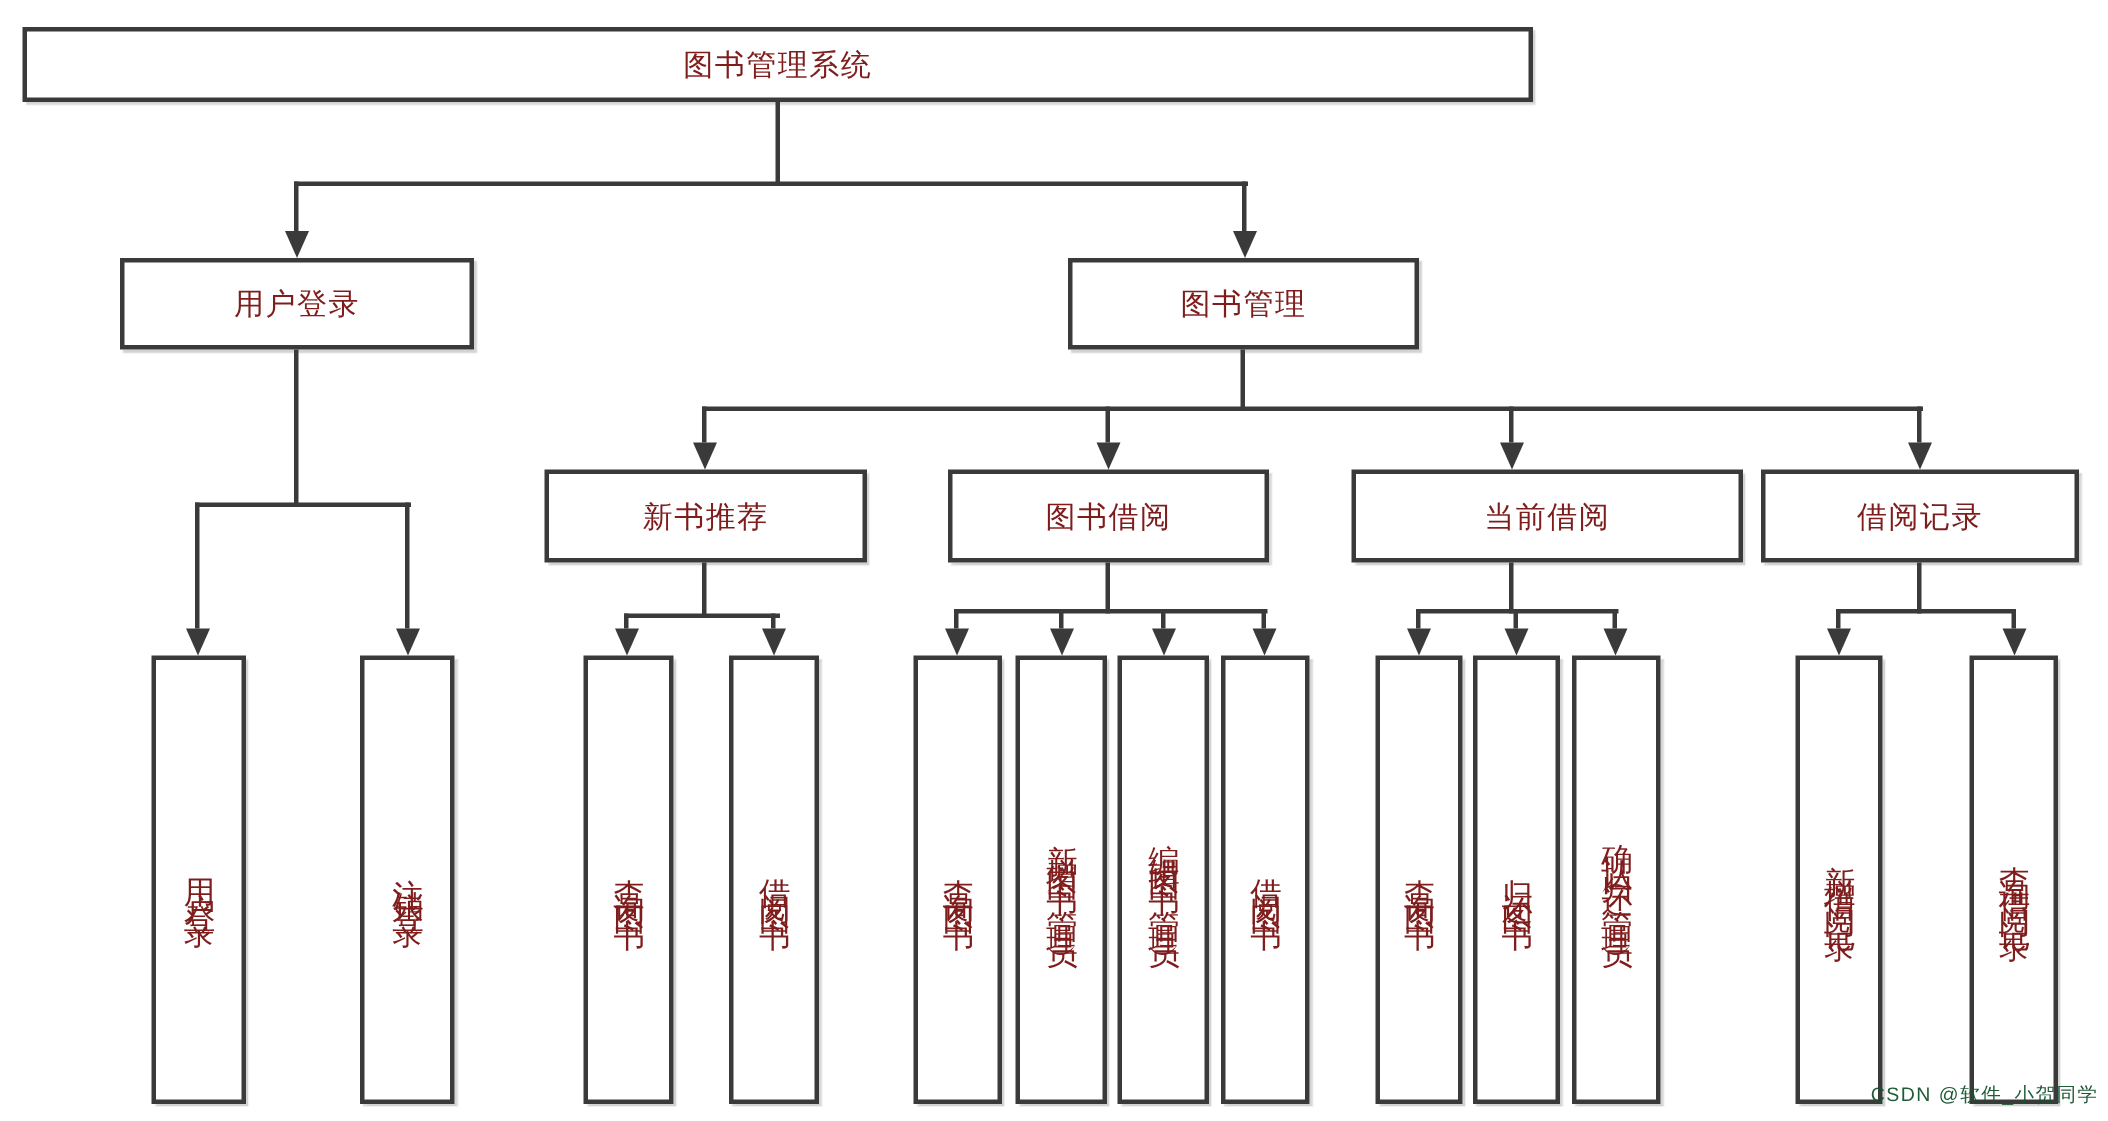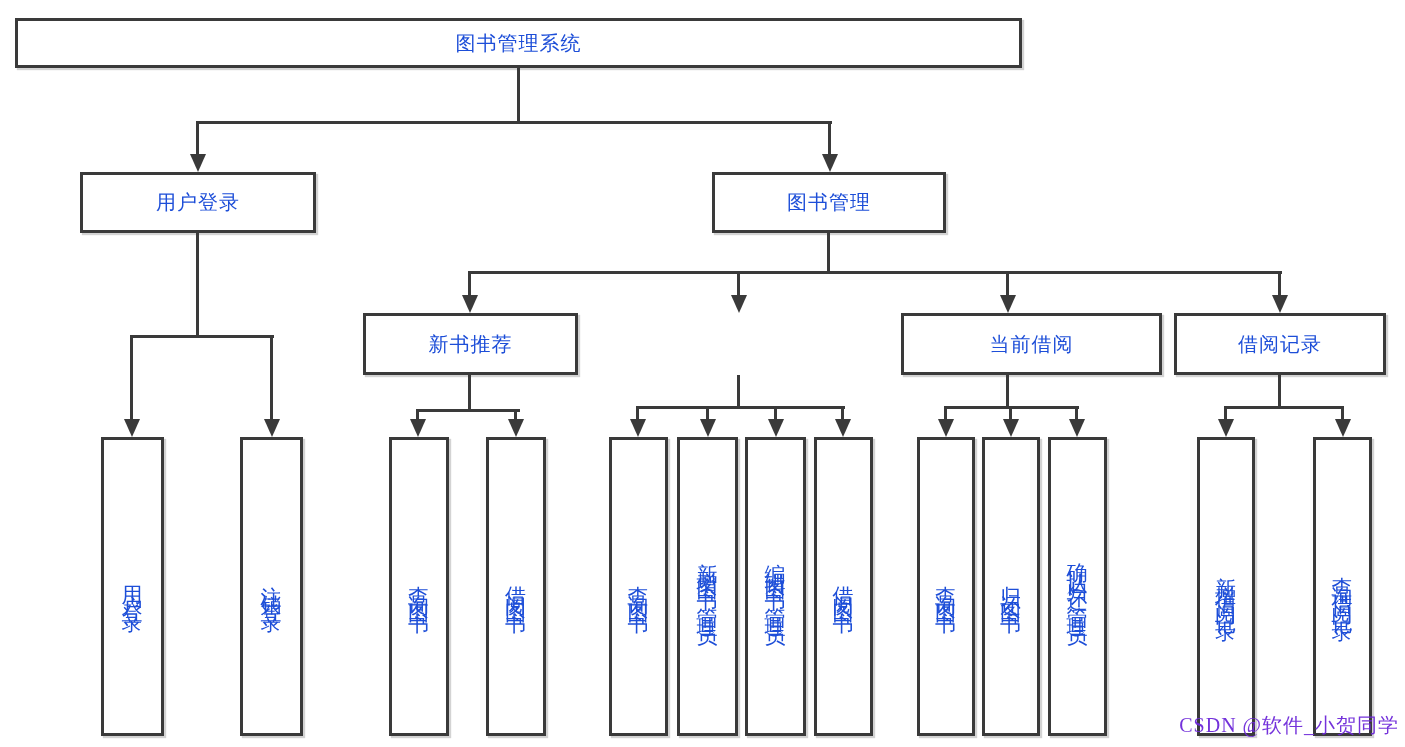--- a/index.html
+++ b/index.html
@@ -5,56 +5,59 @@
   html,body{margin:0;padding:0;background:#fff;}
   .canvas{
     position:relative;width:1405px;height:747px;background:#ffffff;overflow:hidden;
     font-family:"Liberation Sans","DejaVu Sans",sans-serif;
   }
   .box{
     position:absolute;background:#fff;border:3px solid #3a3a3a;box-sizing:border-box;
     display:flex;align-items:center;justify-content:center;
     box-shadow:2px 2px 1px rgba(130,130,130,0.35);
   }
-  .box span{font-size:20px;color:#1d4ed8;letter-spacing:1px;white-space:nowrap;}
+  .box span{font-size:20px;color:#7f1d1d;letter-spacing:1px;white-space:nowrap;}
   .box.v span{
     writing-mode:vertical-rl;text-orientation:mixed;
     font-size:21px;letter-spacing:9px;line-height:1;
   }
   .vl,.hl{position:absolute;background:#3a3a3a;}
   .vl{width:3px;}
   .hl{height:3px;}
   .arr{
     position:absolute;width:0;height:0;
     border-left:8px solid transparent;border-right:8px solid transparent;
     border-top:18px solid #3a3a3a;
   }
   .watermark{
     position:absolute;right:6px;bottom:8px;z-index:5;
-    font-size:20px;color:#6d28d9;letter-spacing:1px;opacity:.95;white-space:nowrap;font-family:Liberation Serif, serif;
+    font-size:13px;color:#14532d;letter-spacing:1px;opacity:.95;white-space:nowrap;
   }
 </style>
 </head>
 <body>
 
 <div class="canvas">
 
   <div class="box" style="left:15px;top:18px;width:1007px;height:50px">
     <span>图书管理系统</span>
   </div>
 
   <div class="box" style="left:80px;top:172px;width:236px;height:61px">
     <span>用户登录</span>
   </div>
   <div class="box" style="left:363px;top:313px;width:215px;height:62px">
     <span>新书推荐</span>
   </div>
 
   <div class="box" style="left:712px;top:172px;width:234px;height:61px">
     <span>图书管理</span>
+  </div>
+  <div class="box" style="left:632px;top:313px;width:214px;height:62px">
+    <span>图书借阅</span>
   </div>
   <div class="box" style="left:901px;top:313px;width:261px;height:62px">
     <span>当前借阅</span>
   </div>
   <div class="box" style="left:1174px;top:313px;width:212px;height:62px">
     <span>借阅记录</span>
   </div>
 
   <div class="box v" style="left:101px;top:437px;width:63px;height:299px">
     <span>用户登录</span>

